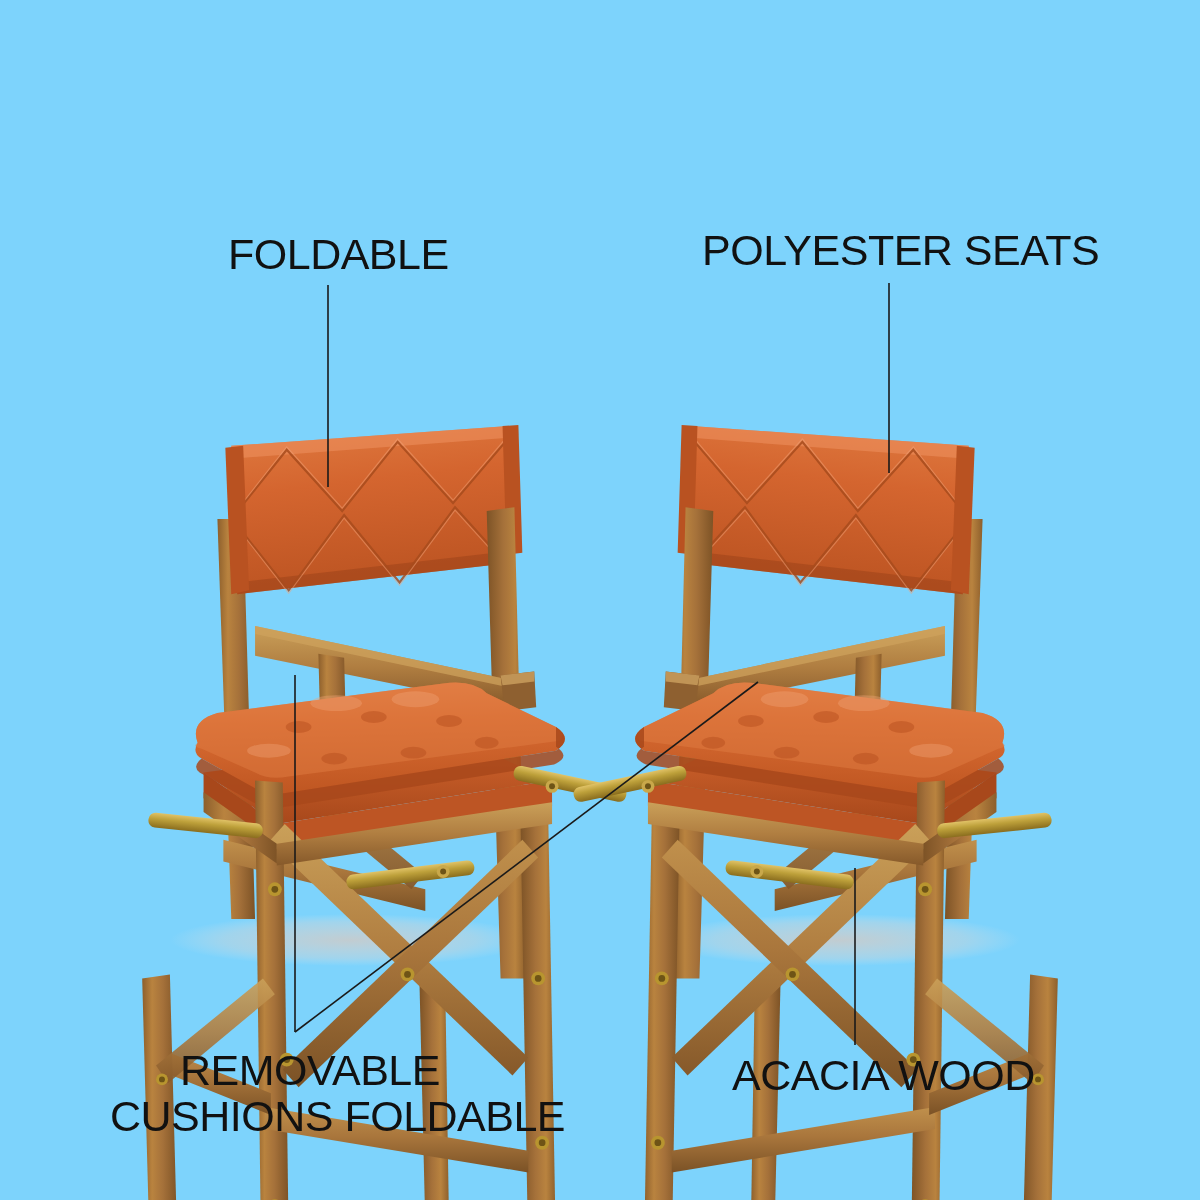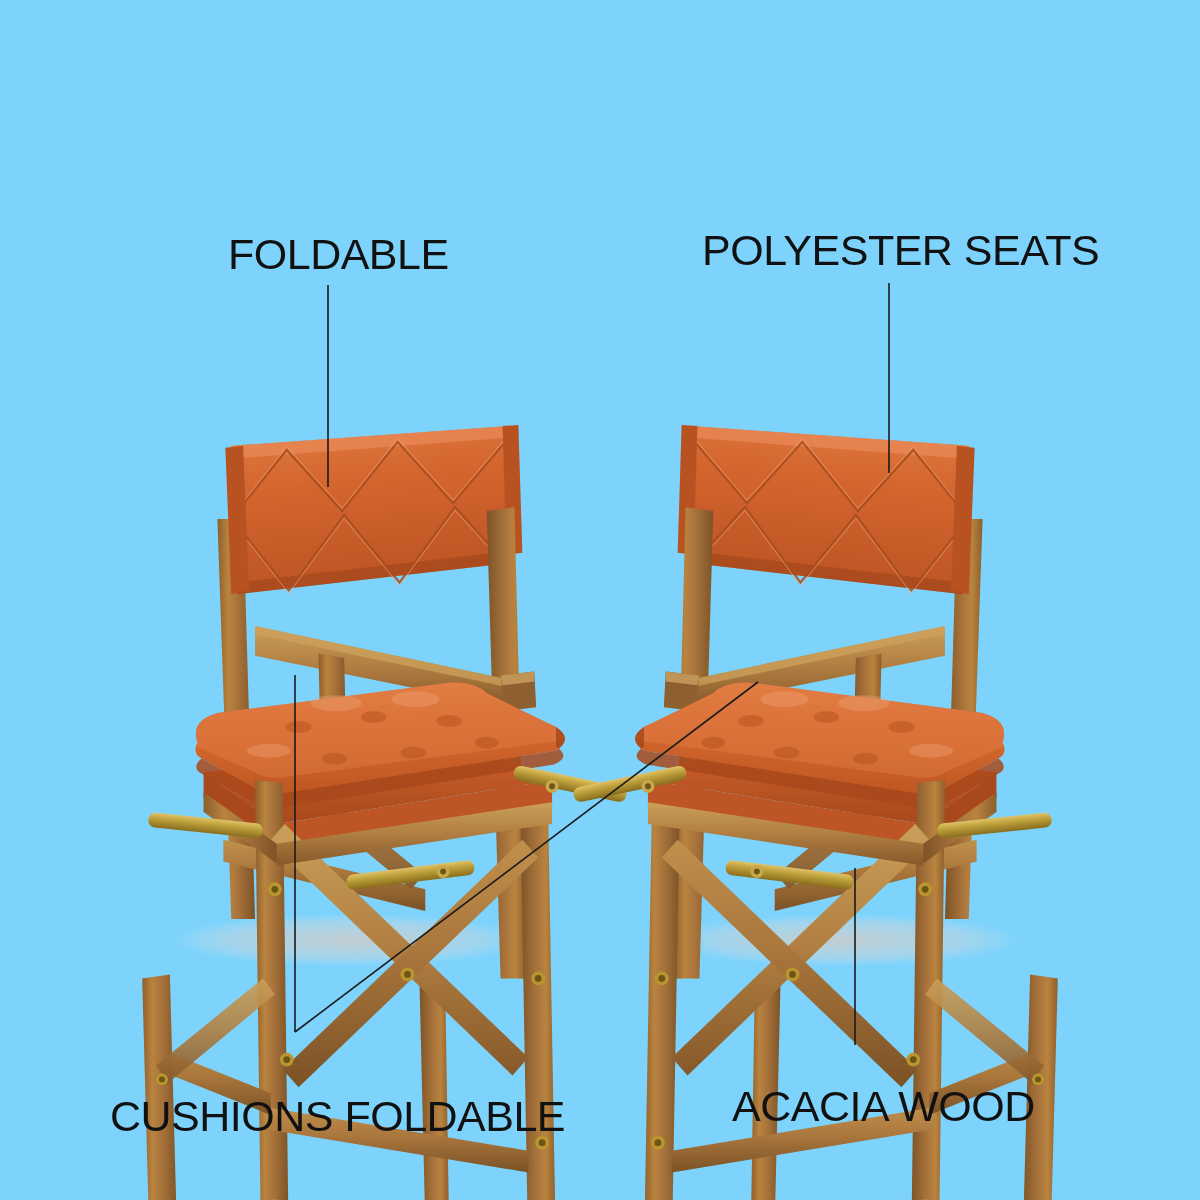--- a/index.html
+++ b/index.html
@@ -23,21 +23,21 @@
     font-size:43px;
     line-height:1.06;
     letter-spacing:-0.5px;
     font-weight:400;
     white-space:pre;
     font-family:"Liberation Sans", sans-serif;
   }
   #label-foldable{left:228px;top:232px;}
   #label-polyester{left:686px;top:228px;margin-left:16px;}
   #label-removable{left:110px;top:1048px;text-align:center;width:400px;}
-  #label-acacia{left:732px;top:1053px;margin-top:31px;}
+  #label-acacia{left:732px;top:1053px;}
   #overlay{position:absolute;inset:0;width:1200px;height:1200px;pointer-events:none;}
 </style>
 </head>
 <body>
 
 <div id="stage">
 
   <svg id="artwork" viewBox="0 0 1200 1200" xmlns="http://www.w3.org/2000/svg">
     <defs>
       <linearGradient id="woodV" x1="0" y1="0" x2="1" y2="0">
@@ -219,17 +219,17 @@
         <line x1="295" y1="675" x2="295" y2="1032"></line>
         <line x1="758" y1="682" x2="295" y2="1032"></line>
         <line x1="855" y1="868" x2="855" y2="1045"></line>
       </g>
   </svg>
 
   <div class="callout" id="label-foldable">FOLDABLE</div>
 
   <div class="callout" id="label-polyester">POLYESTER SEATS</div>
 
-  <div class="callout" id="label-removable"><br><span>CUSHIONS FOLDABLE</span></div>
+  <div class="callout" id="label-removable"><span>REMOVABLE</span><br><span>CUSHIONS FOLDABLE</span></div>
 
   <div class="callout" id="label-acacia">ACACIA WOOD</div>
 
 </div>
 
 </body></html>

